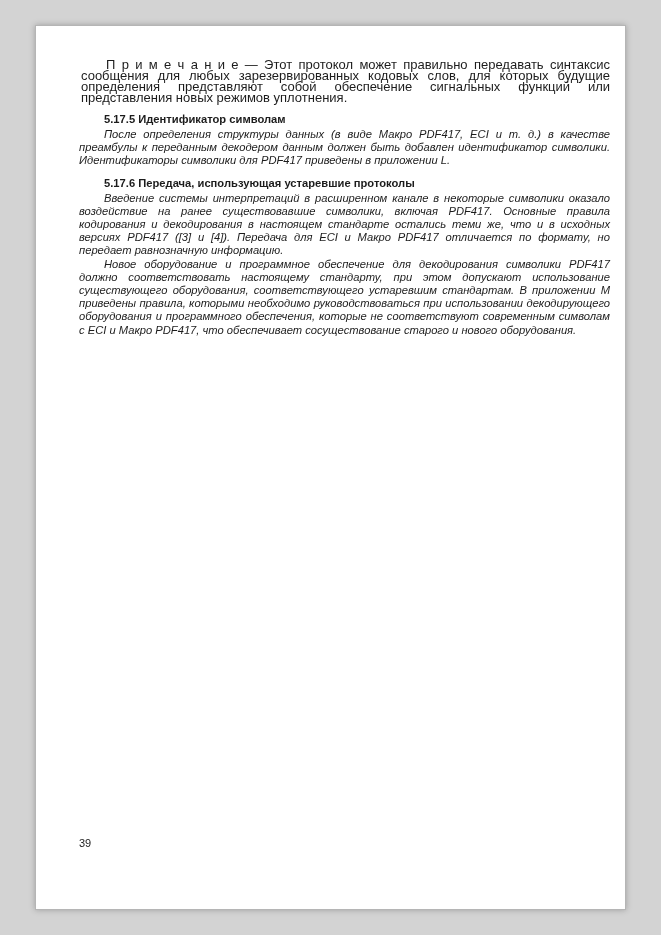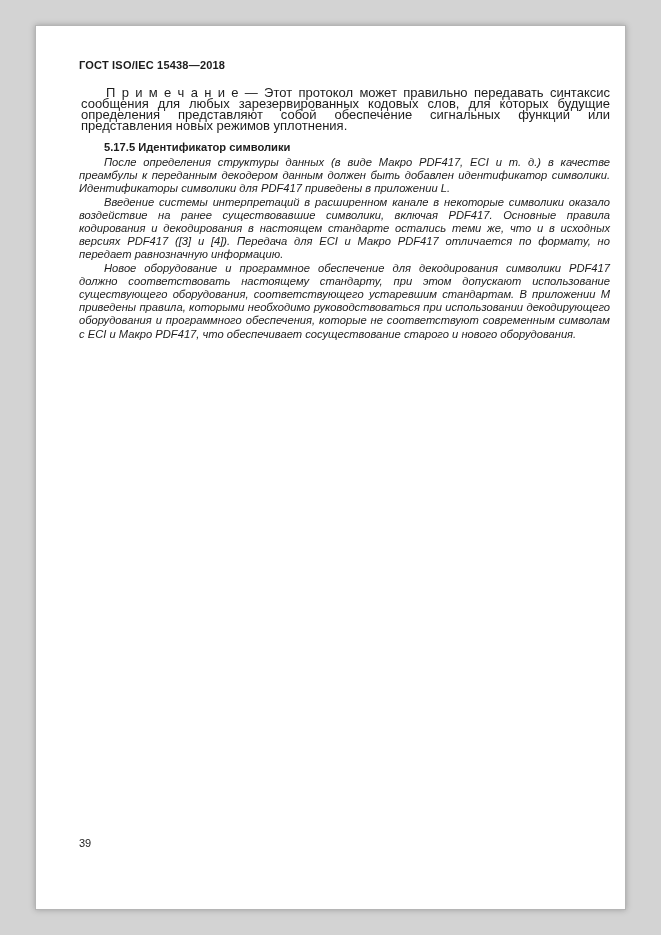--- a/index.html
+++ b/index.html
@@ -69,28 +69,28 @@
     color: #1c1c1c;
   }
 </style>
 </head>
 <body>
 
 <div class="canvas">
   <div class="page">
     <div class="content">
 
-      <div class="doc-header">ГОСТ ISO/IEC 15438—2018</div>
 
       <p class="note">П р и м е ч а н и е — Этот протокол может правильно передавать синтаксис сообщения для любых зарезервированных кодовых слов, для которых будущие определения представляют собой обеспечение сигнальных функций или представления новых режимов уплотнения.</p>
 
-      <h3 class="sec-heading">5.17.5 Идентификатор символики</h3>
+      <h3 class="sec-heading">5.17.5 Идентификатор символам</h3>
 
       <p class="body-par">После определения структуры данных (в виде Макро PDF417, ECI и т. д.) в качестве преамбулы к переданным декодером данным должен быть добавлен идентификатор символики. Идентификаторы символики для PDF417 приведены в приложении L.</p>
 
+      <h3 class="sec-heading">5.17.6 Передача, использующая устаревшие протоколы</h3>
 
       <p class="body-par">Введение системы интерпретаций в расширенном канале в некоторые символики оказало воздействие на ранее существовавшие символики, включая PDF417. Основные правила кодирования и декодирования в настоящем стандарте остались теми же, что и в исходных версиях PDF417 ([3] и [4]). Передача для ECI и Макро PDF417 отличается по формату, но передает равнозначную информацию.</p>
 
       <p class="body-par">Новое оборудование и программное обеспечение для декодирования символики PDF417 должно соответствовать настоящему стандарту, при этом допускают использование существующего оборудования, соответствующего устаревшим стандартам. В приложении M приведены правила, которыми необходимо руководствоваться при использовании декодирующего оборудования и программного обеспечения, которые не соответствуют современным символам с ECI и Макро PDF417, что обеспечивает сосуществование старого и нового оборудования.</p>
 
     </div>
 
     <div class="page-number">39</div>
   </div>
 </div>

